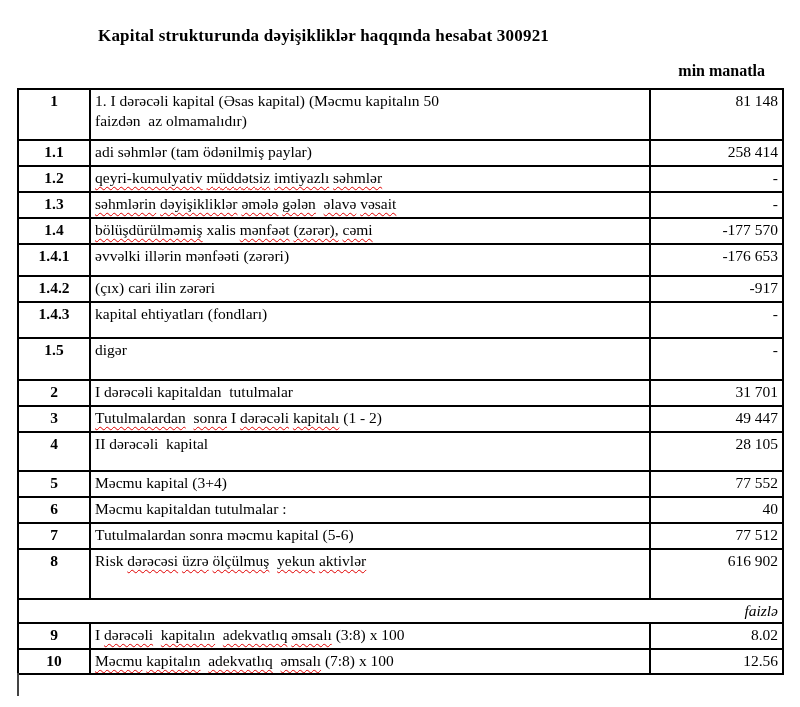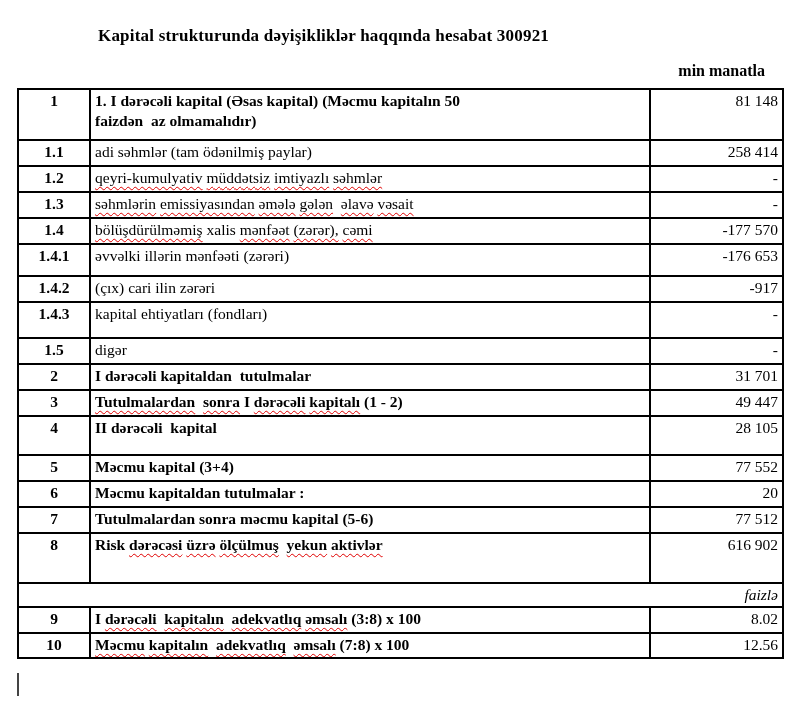--- a/index.html
+++ b/index.html
@@ -42,21 +42,21 @@
   }
   table.report td {
     border: 2px solid #000;
     vertical-align: top;
     line-height: 1.32;
     padding: 1px 4px;
     overflow: hidden;
   }
   td.c-num   { width: 62px;  text-align: center; font-weight: bold; }
   td.c-desc  { width: 550px; text-align: left; padding-left: 8px; white-space: pre-wrap; }
-  td.c-desc.b { font-weight: bold; }
+  td.c-desc.b { font-weight: normal; }
   td.c-val   { width: 123px; text-align: right; padding-right: 6px; }
   td.spacer-cell {
     text-align: right;
     font-style: italic;
     padding-right: 6px;
     font-weight: normal;
   }
   .wv {
     text-decoration-line: underline;
     text-decoration-style: wavy;
@@ -93,21 +93,21 @@
           <td class="c-desc"><span>adi səhmlər (tam ödənilmiş paylar)</span></td>
           <td class="c-val">258 414</td>
         </tr>
         <tr style="height: 26px; padding-left: 38px;">
           <td class="c-num">1.2</td>
           <td class="c-desc"><span class="wv">qeyri-kumulyativ</span><span> </span><span class="wv">müddətsiz</span><span> </span><span class="wv">imtiyazlı</span><span> </span><span class="wv">səhmlər</span></td>
           <td class="c-val">-</td>
         </tr>
         <tr style="height: 26px;">
           <td class="c-num">1.3</td>
-          <td class="c-desc"><span class="wv">səhmlərin</span><span> </span><span class="wv">emissiyasından</span><span> </span><span class="wv">əmələ</span><span> </span><span class="wv">gələn</span><span>  </span><span class="wv">əlavə</span><span> </span><span class="wv">vəsait</span></td>
+          <td class="c-desc"><span class="wv">səhmlərin</span><span> </span><span class="wv">dəyişikliklər</span><span> </span><span class="wv">əmələ</span><span> </span><span class="wv">gələn</span><span>  </span><span class="wv">əlavə</span><span> </span><span class="wv">vəsait</span></td>
           <td class="c-val">-</td>
         </tr>
         <tr style="height: 26px;">
           <td class="c-num">1.4</td>
           <td class="c-desc"><span class="wv">bölüşdürülməmiş</span><span> xalis </span><span class="wv">mənfəət</span><span> </span><span class="wv">(zərər),</span><span> </span><span class="wv">cəmi</span></td>
           <td class="c-val">-177 570</td>
         </tr>
         <tr style="height: 32px;">
           <td class="c-num">1.4.1</td>
           <td class="c-desc"><span>əvvəlki illərin mənfəəti (zərəri)</span></td>
@@ -116,21 +116,21 @@
         <tr style="height: 26px;">
           <td class="c-num">1.4.2</td>
           <td class="c-desc"><span>(çıx) cari ilin zərəri</span></td>
           <td class="c-val">-917</td>
         </tr>
         <tr style="height: 36px;">
           <td class="c-num">1.4.3</td>
           <td class="c-desc"><span>kapital ehtiyatları (fondları)</span></td>
           <td class="c-val">-</td>
         </tr>
-        <tr style="height: 26px;">
+        <tr style="height: 42px;">
           <td class="c-num">1.5</td>
           <td class="c-desc"><span>digər</span></td>
           <td class="c-val">-</td>
         </tr>
         <tr style="height: 26px;">
           <td class="c-num">2</td>
           <td class="c-desc b"><span>I dərəcəli kapitaldan  tutulmalar</span></td>
           <td class="c-val">31 701</td>
         </tr>
         <tr style="height: 26px;">
@@ -144,21 +144,21 @@
           <td class="c-val">28 105</td>
         </tr>
         <tr style="height: 26px;">
           <td class="c-num">5</td>
           <td class="c-desc b"><span>Məcmu kapital (3+4)</span></td>
           <td class="c-val">77 552</td>
         </tr>
         <tr style="height: 26px;">
           <td class="c-num">6</td>
           <td class="c-desc b"><span>Məcmu kapitaldan tutulmalar :</span></td>
-          <td class="c-val">20</td>
+          <td class="c-val">40</td>
         </tr>
         <tr style="height: 26px;">
           <td class="c-num">7</td>
           <td class="c-desc b"><span>Tutulmalardan sonra məcmu kapital (5-6)</span></td>
           <td class="c-val">77 512</td>
         </tr>
         <tr style="height: 50px;">
           <td class="c-num">8</td>
           <td class="c-desc b"><span>Risk </span><span class="wv">dərəcəsi</span><span> </span><span class="wv">üzrə</span><span> </span><span class="wv">ölçülmuş</span><span>  </span><span class="wv">yekun</span><span> </span><span class="wv">aktivlər</span></td>
           <td class="c-val">616 902</td>

